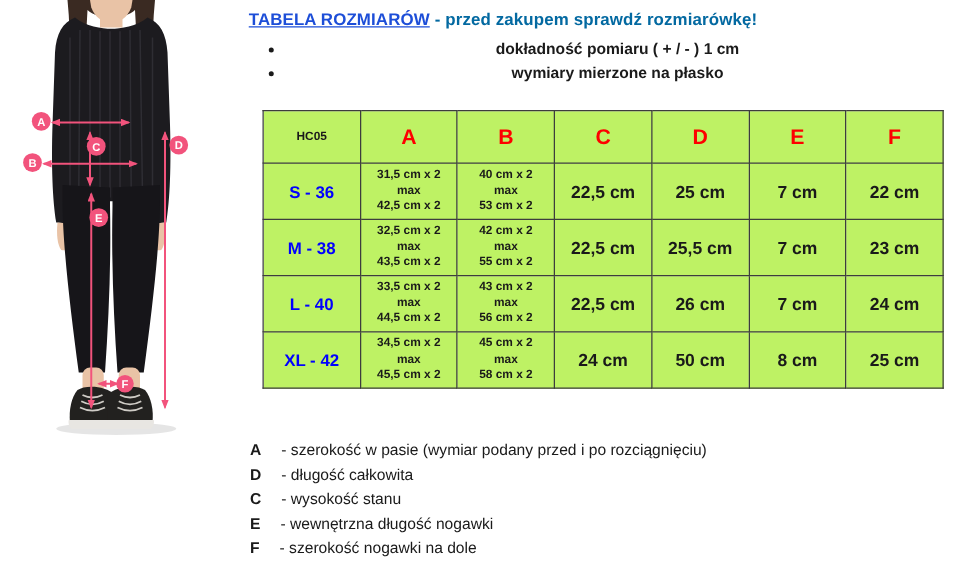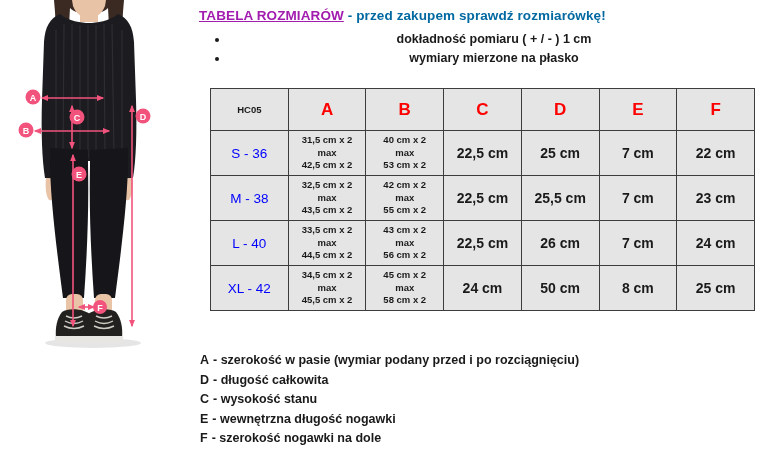--- a/index.html
+++ b/index.html
@@ -32,21 +32,21 @@
     left: 199px;
     top: 8px;
     width: 560px;
   }
   .title-line {
     font-size: 13.5px;
     font-weight: bold;
     letter-spacing: 0.1px;
   }
   .title-red {
-    color: #a21caf;
+    color: #1d4ed8;
     text-decoration: underline;
   }
   .title-suffix {
     color: #0369a1;
     margin-left: 4px;
   }
   .bullets {
     margin: 7px 0 0 0;
     padding-left: 30px;
     font-size: 12.5px;
@@ -64,37 +64,37 @@
     top: 88px;
     width: 545px;
     border-collapse: collapse;
     table-layout: fixed;
   }
   .size-table td {
     border: 1px solid #3d3d3d;
     text-align: center;
     vertical-align: middle;
     padding: 0;
-    background: #e5e5e5;
+    background: #bef264;
   }
   .size-table tr.head-row td { height: 41px; }
   .size-table tr.data-row td { height: 44px; }
   .model-cell {
     font-size: 9.5px;
     font-weight: bold;
     color: #1a1a1a;
   }
   .col-letter {
     font-size: 17px;
     font-weight: bold;
     color: #fe0000;
   }
   .size-label {
     font-size: 13.5px;
-    font-weight: normal;
+    font-weight: bold;
     color: #0101fe;
   }
   .stacked {
     font-size: 9.5px;
     font-weight: bold;
     line-height: 12.5px;
   }
   .stacked span { display: block; }
   .val-cell {
     font-size: 14px;
@@ -106,21 +106,21 @@
     position: absolute;
     left: 200px;
     top: 351px;
     font-size: 12.5px;
   }
   .legend-row {
     line-height: 19.5px;
     white-space: nowrap;
   }
   .legend-key { font-weight: bold; }
-  .legend-desc { margin-left: 4px; font-weight: bold; }
+  .legend-desc { margin-left: 16px; font-weight: normal; }
 </style>
 </head>
 <body>
 
 <div class="page">
 
   <div class="figure-wrap">
     <svg width="200" height="352" viewBox="0 0 200 352" xmlns="http://www.w3.org/2000/svg">
       <defs>
         <marker id="ah" viewBox="0 0 8 8" markerWidth="8" markerHeight="8" refX="6.2" refY="3" orient="auto-start-reverse" markerUnits="userSpaceOnUse">

